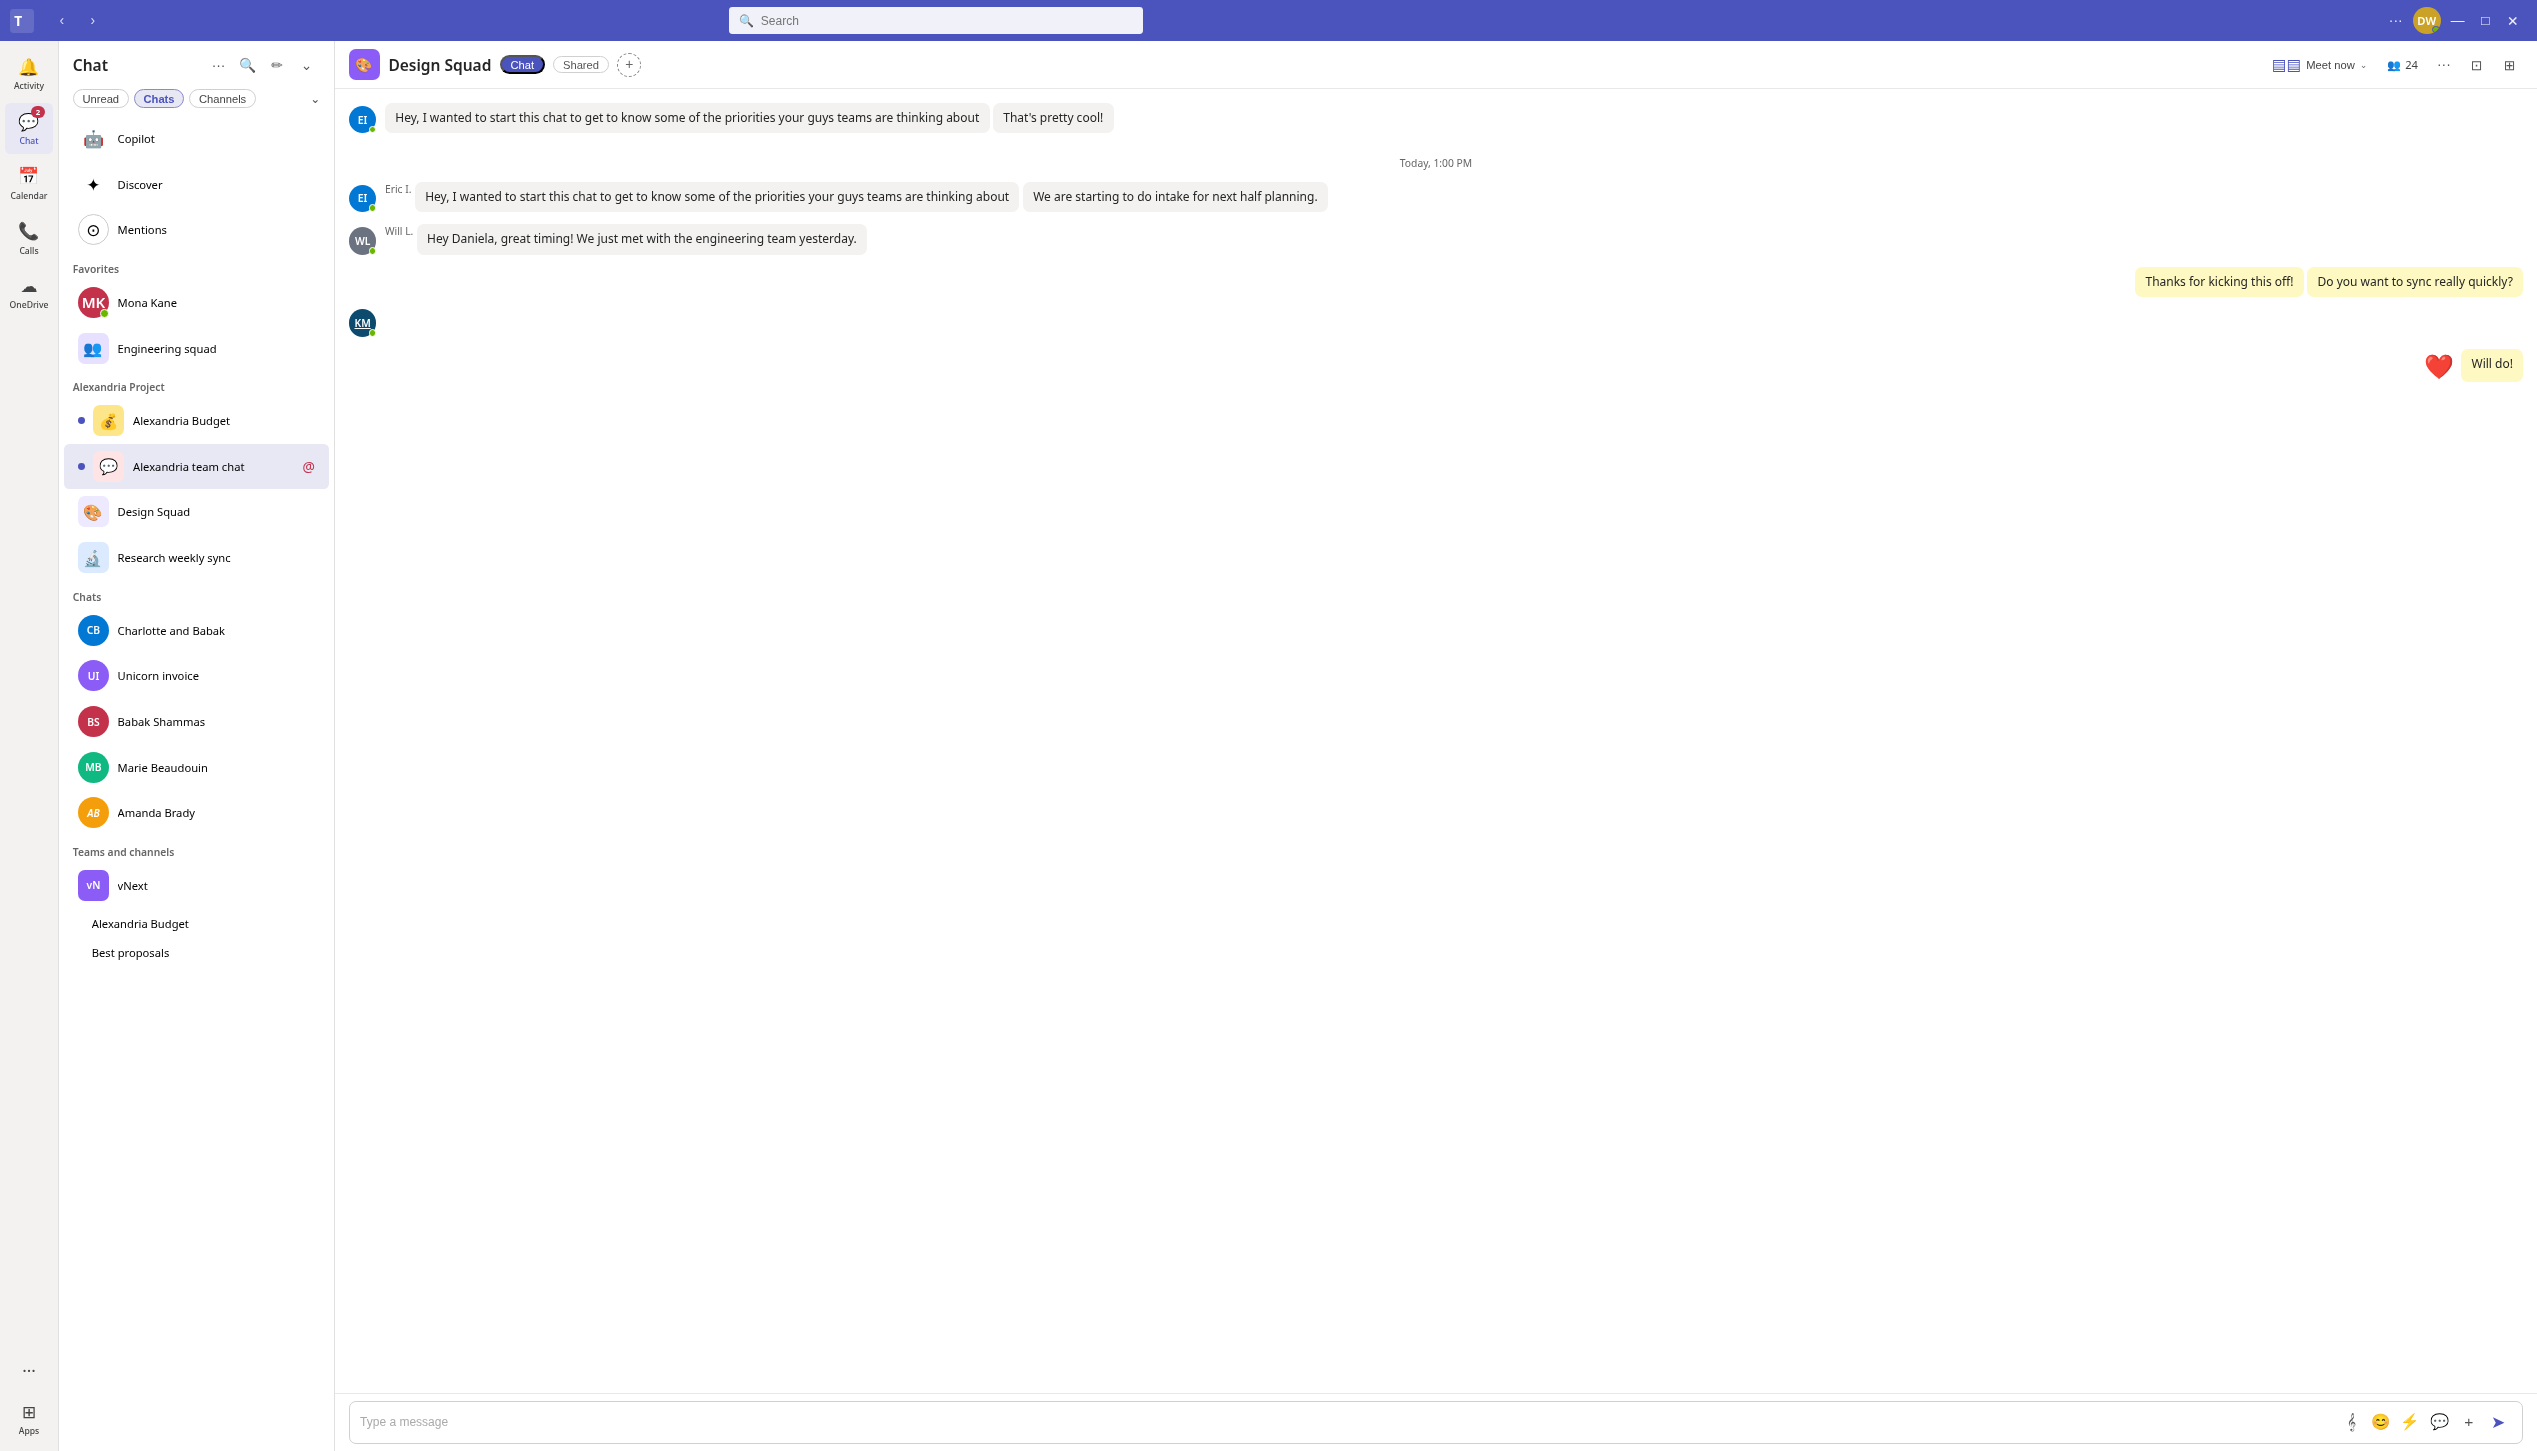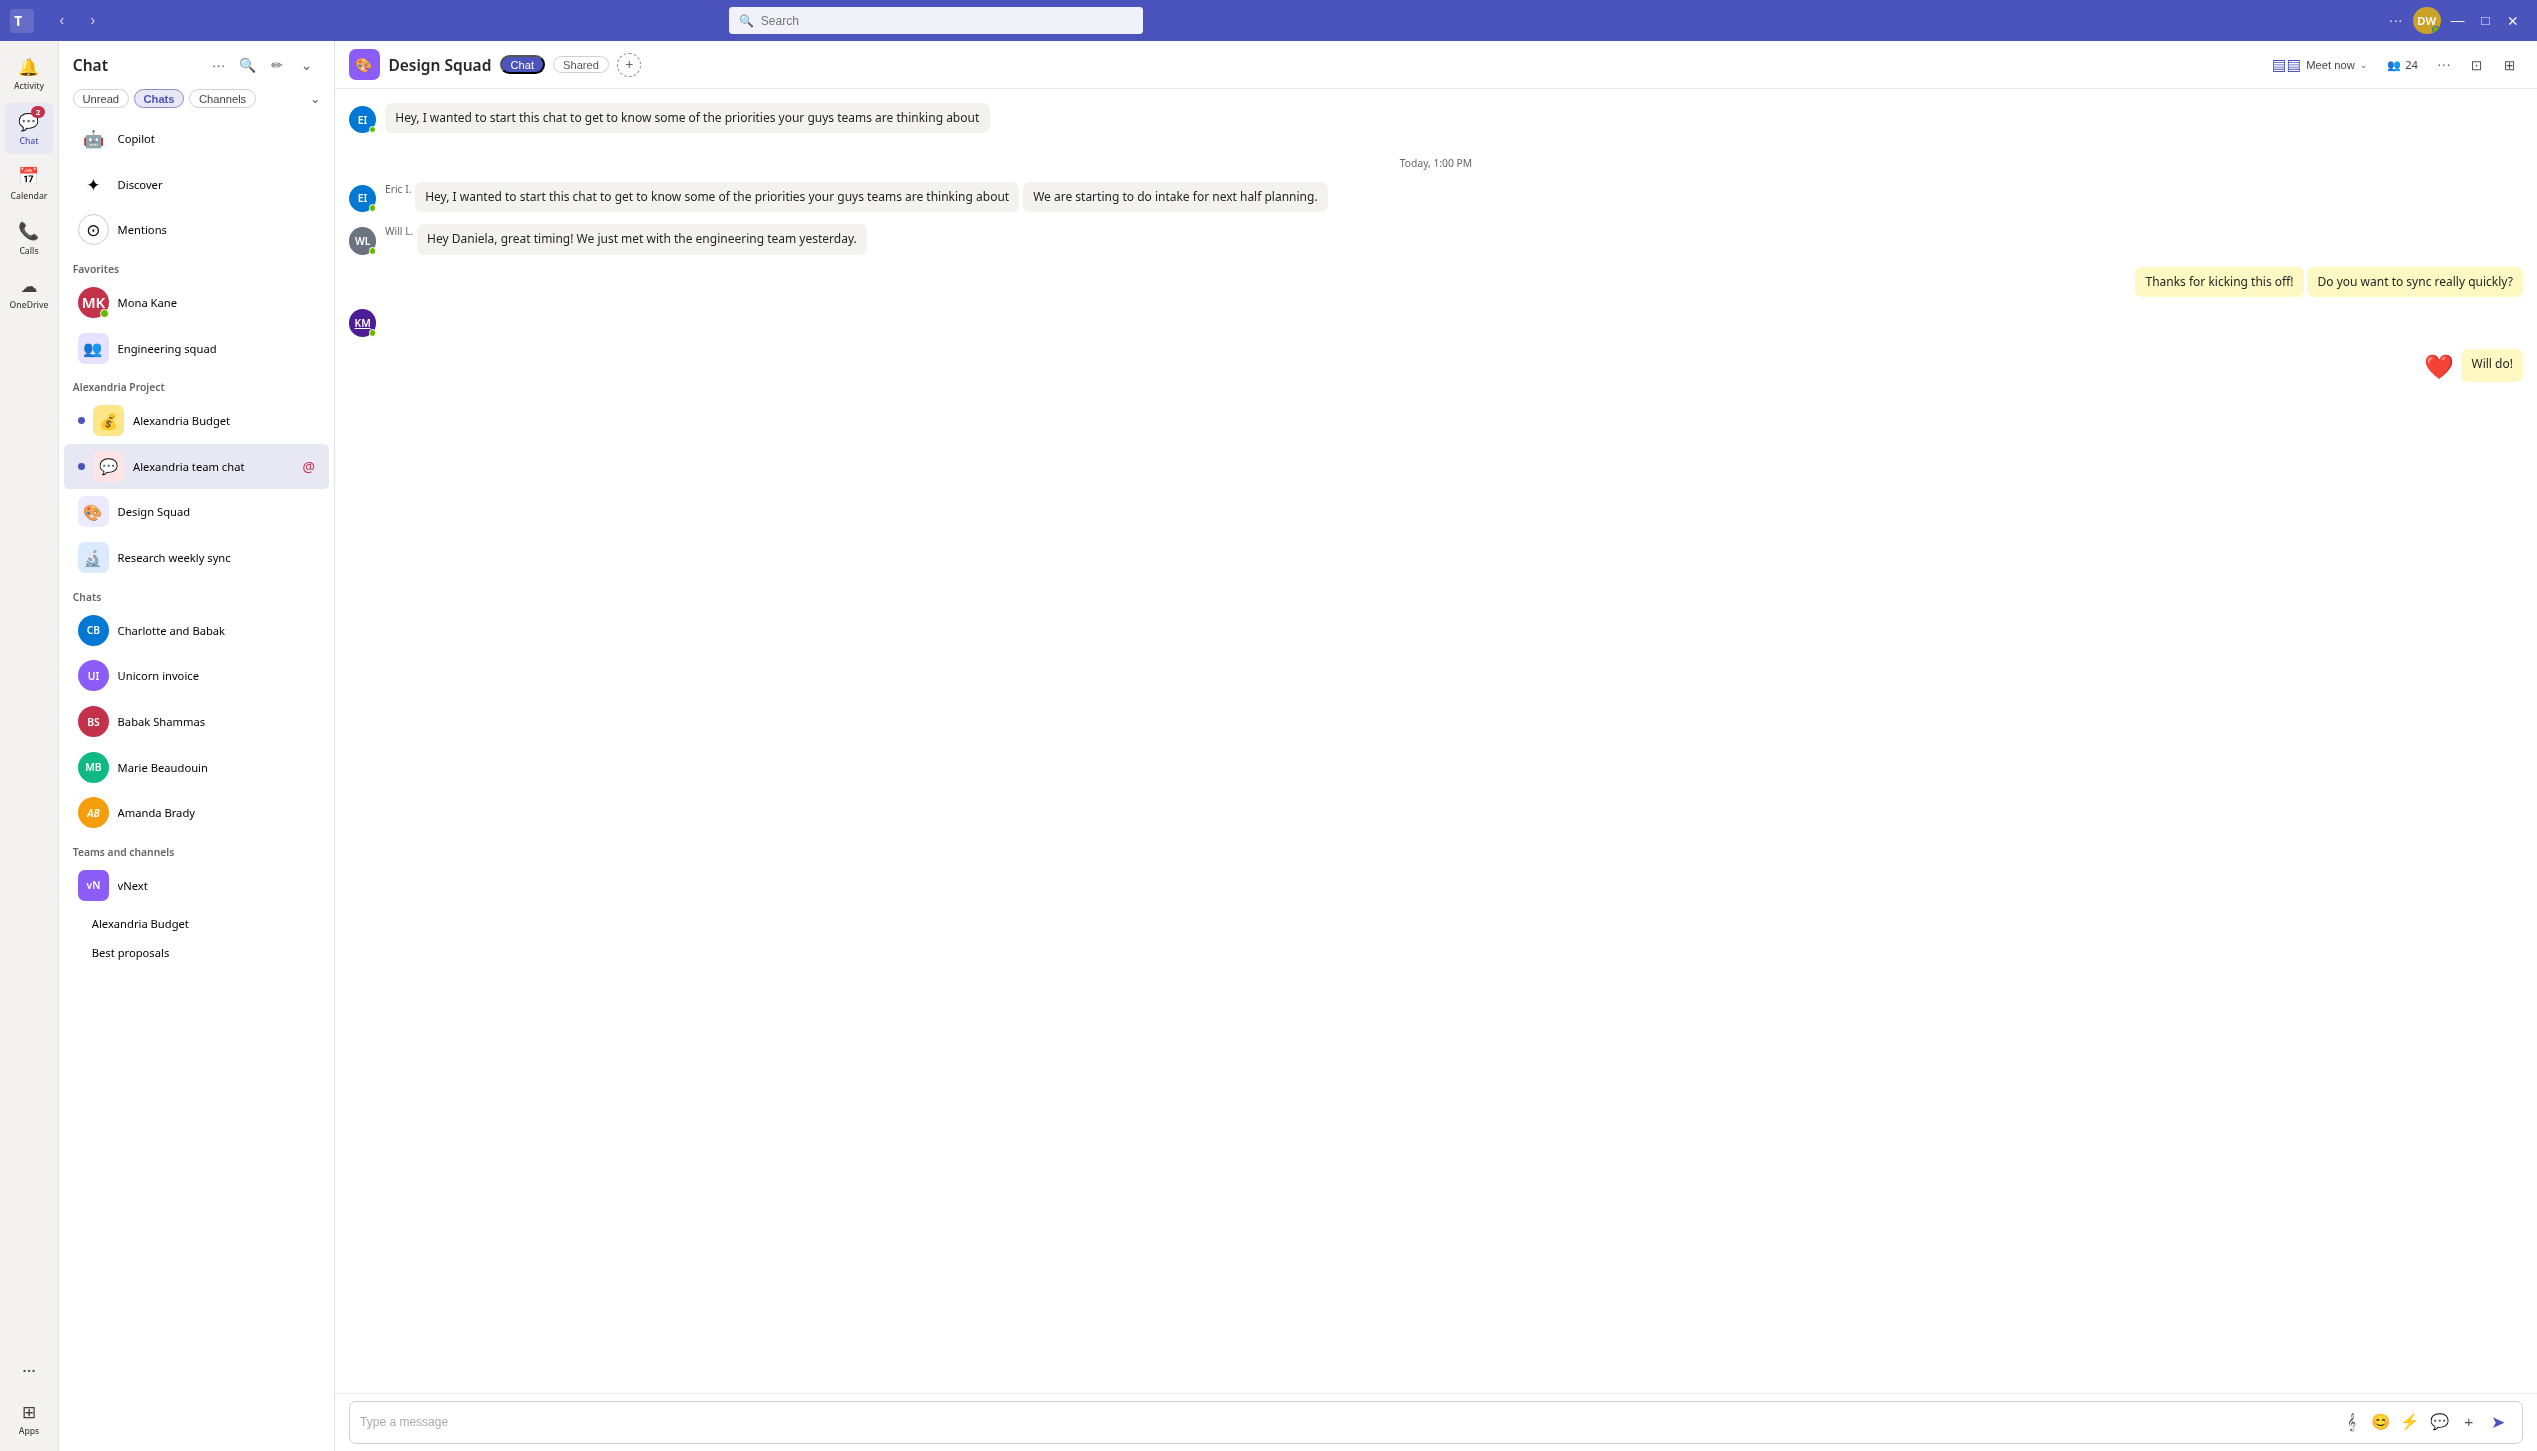--- a/index.html
+++ b/index.html
@@ -353,20 +353,21 @@
     </div>
 
     <div class="messages-area">
 
       <div class="message-group">
         <div class="msg-avatar" style="background:#0078d4;">EI
           <div class="msg-online"></div>
         </div>
         <div class="msg-content">
           <div class="msg-bubble">Hey, I wanted to start this chat to get to know some of the priorities your guys teams are thinking about</div>
+          <div class="msg-bubble">That's pretty cool!</div>
         </div>
       </div>
 
       <div class="date-divider">Today, 1:00 PM</div>
 
       <div class="message-group">
         <div class="msg-avatar" style="background:#0078d4;">EI
           <div class="msg-online"></div>
         </div>
         <div class="msg-content">
@@ -387,21 +388,21 @@
       </div>
 
       <div class="message-group self">
         <div class="msg-content">
           <div class="msg-bubble self">Thanks for kicking this off!</div>
           <div class="msg-bubble self">Do you want to sync really quickly?</div>
         </div>
       </div>
 
       <div class="message-group">
-        <div class="msg-avatar" style="background:#4c1d95;text-decoration:underline;">KM
+        <div class="msg-avatar" style="background:#0c4a6e;text-decoration:underline;">KM
           <div class="msg-online"></div>
         </div>
       </div>
 
       <div class="message-group self">
         <div class="msg-content">
           <div style="text-align:right; font-size:24px; padding-right:3.4px;">❤️</div>
           <div class="msg-bubble self">Will do!</div>
         </div>
       </div>

